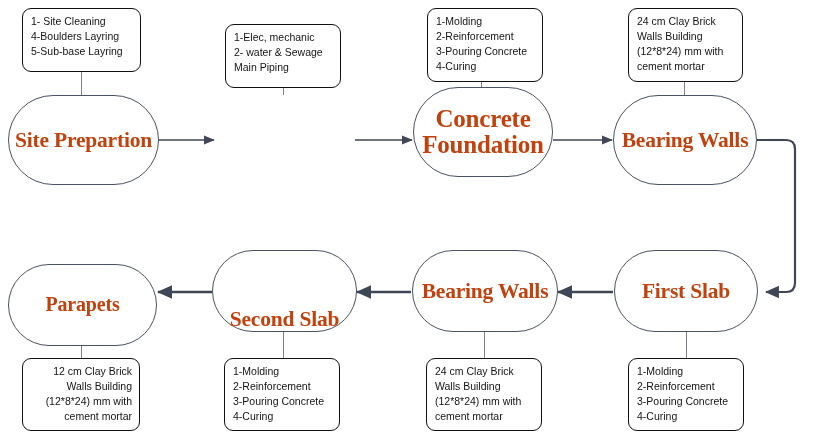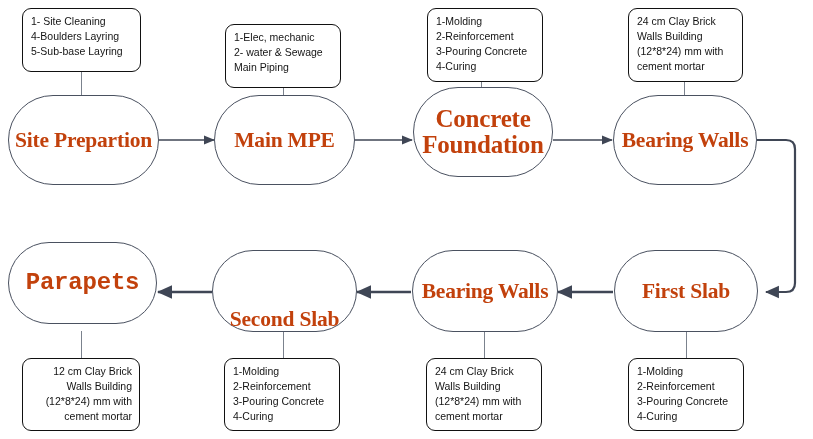--- a/index.html
+++ b/index.html
@@ -88,34 +88,31 @@
     <div>24 cm Clay Brick</div>
     <div>Walls Building</div>
     <div>(12*8*24) mm with</div>
     <div>cement mortar</div>
   </div>
 
   <div class="node" style="left:8px;top:95px;width:151px;height:90px;font-size:21.5px;">
     <span>Site Prepartion</span>
   </div>
 
-  <div class="node" style="left:214px;top:95px;width:141px;height:90px;font-size:21.5px;">
-    <span>Main MPE</span>
-  </div>
 
   <div class="node" style="left:413px;top:87px;width:140px;height:90px;font-size:25px;flex-direction:column;">
     <span>Concrete</span>
     <span>Foundation</span>
   </div>
 
   <div class="node" style="left:613px;top:95px;width:144px;height:90px;font-size:21.5px;">
     <span>Bearing Walls</span>
   </div>
 
-  <div class="node" style="left:8px;top:242px;width:149px;height:82px;font-size:24px;font-family:Liberation Mono, monospace;">
+  <div class="node" style="left:8px;top:264px;width:149px;height:82px;font-size:20px;">
     <span>Parapets</span>
   </div>
 
   <div class="node" style="left:212px;top:250px;width:145px;height:82px;font-size:21.5px;align-items:flex-end;">
     <span>Second Slab</span>
   </div>
 
   <div class="node" style="left:412px;top:250px;width:146px;height:82px;font-size:21.5px;">
     <span>Bearing Walls</span>
   </div>

